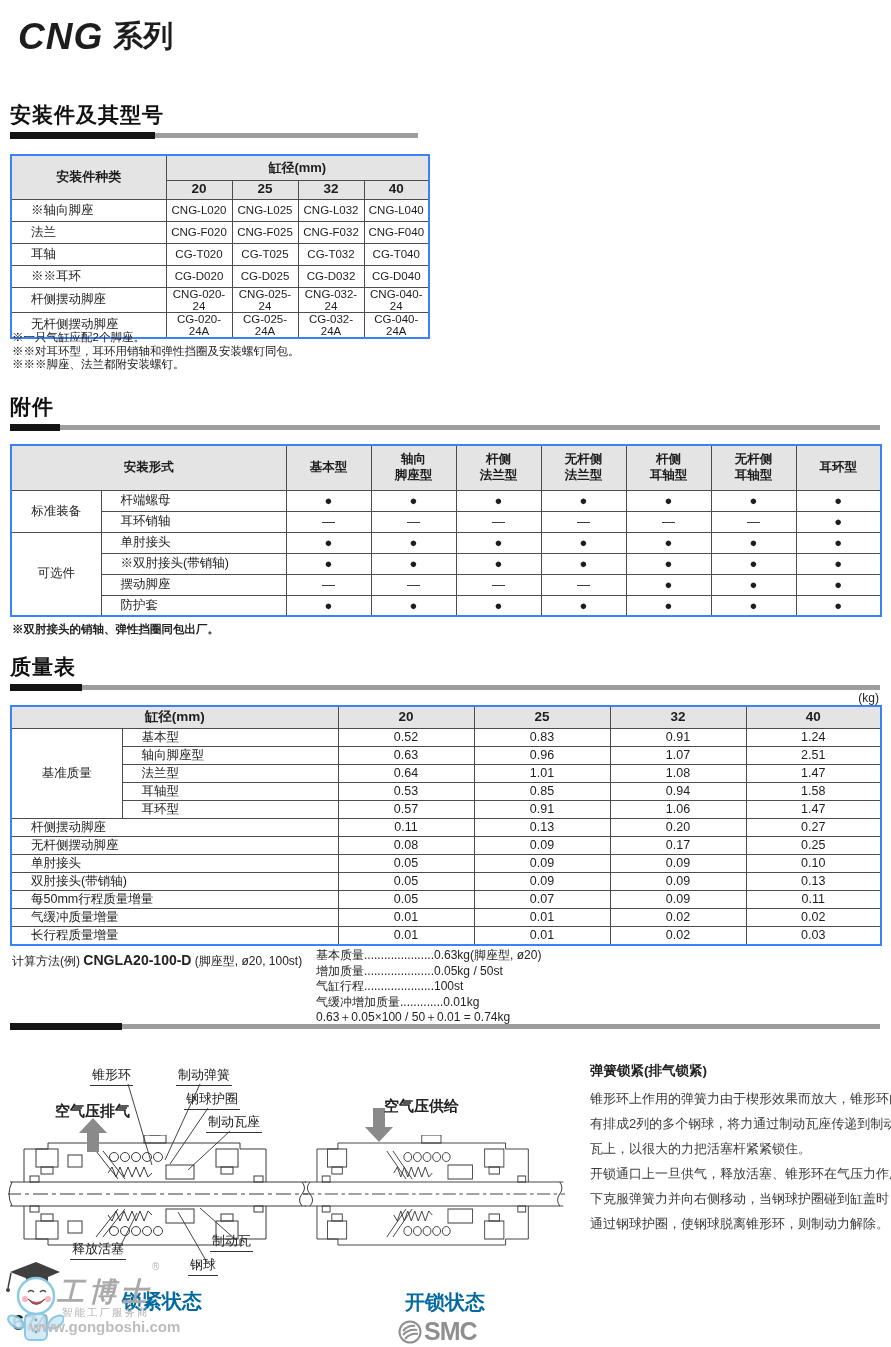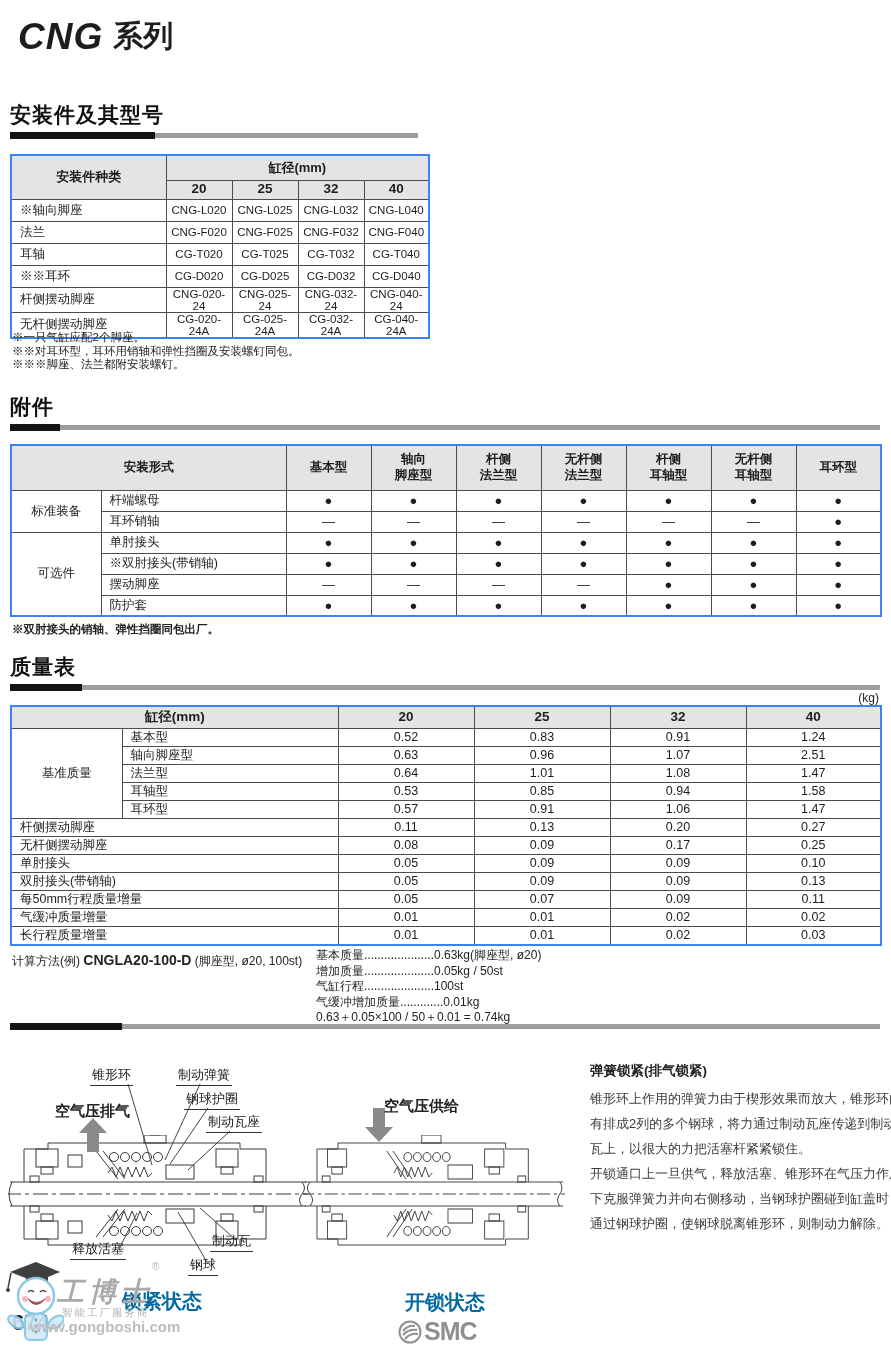--- a/index.html
+++ b/index.html
@@ -16,21 +16,21 @@
   .sec h2 { font-size:21px; font-weight:bold; letter-spacing:1px; color:#111; }
   .sec .bar { position:relative; height:7px; margin-top:3px; }
   .sec .bar .gray { position:absolute; top:1px; left:0; height:5px; background:#9d9d9d; }
   .sec .bar .black { position:absolute; top:0; left:0; height:7px; background:#141414; }
 
   
   table { border-collapse:collapse; table-layout:fixed; background:#fff; }
   th, td { border:1px solid #4c4c4c; font-size:12px; text-align:center; vertical-align:middle; padding:0 2px; overflow:hidden; }
   th { background:#e4e4e4; font-weight:bold; white-space:pre-line; line-height:1.25; }
   .outer { border:2px solid #3b82f6; }
-  td.lbl { text-align:left; padding-left:8px; white-space:nowrap;margin-left:34px; }
+  td.lbl { text-align:left; padding-left:19px; white-space:nowrap;margin-left:34px; }
   td.grp { background:#fff; font-size:12.5px; }
   td.dot { font-size:13px; }
   td.dash { font-size:13px; color:#222; }
 
   .t-mount { position:absolute; left:10px; top:154px; width:418px; }
   .t-mount th { height:25px; font-size:13px; }
   .t-mount th.bore { height:19px; font-size:13.5px; }
   .t-mount td { height:22px; font-size:11.5px; }
   .t-mount td.lbl { font-size:12.5px; }
 

